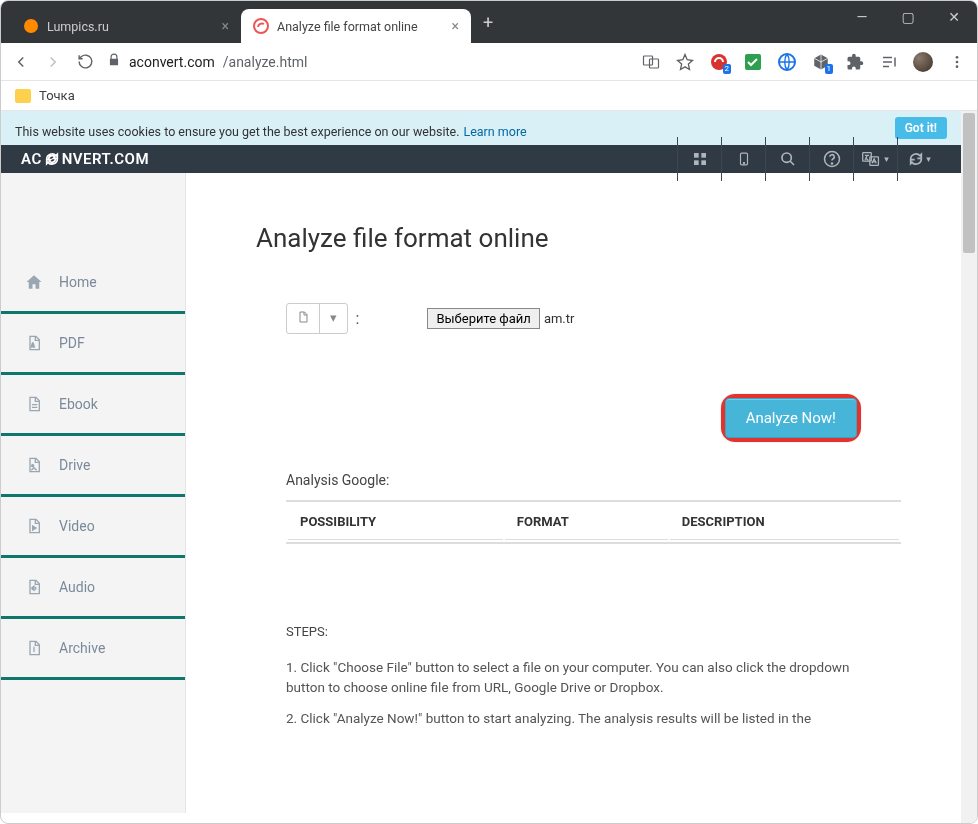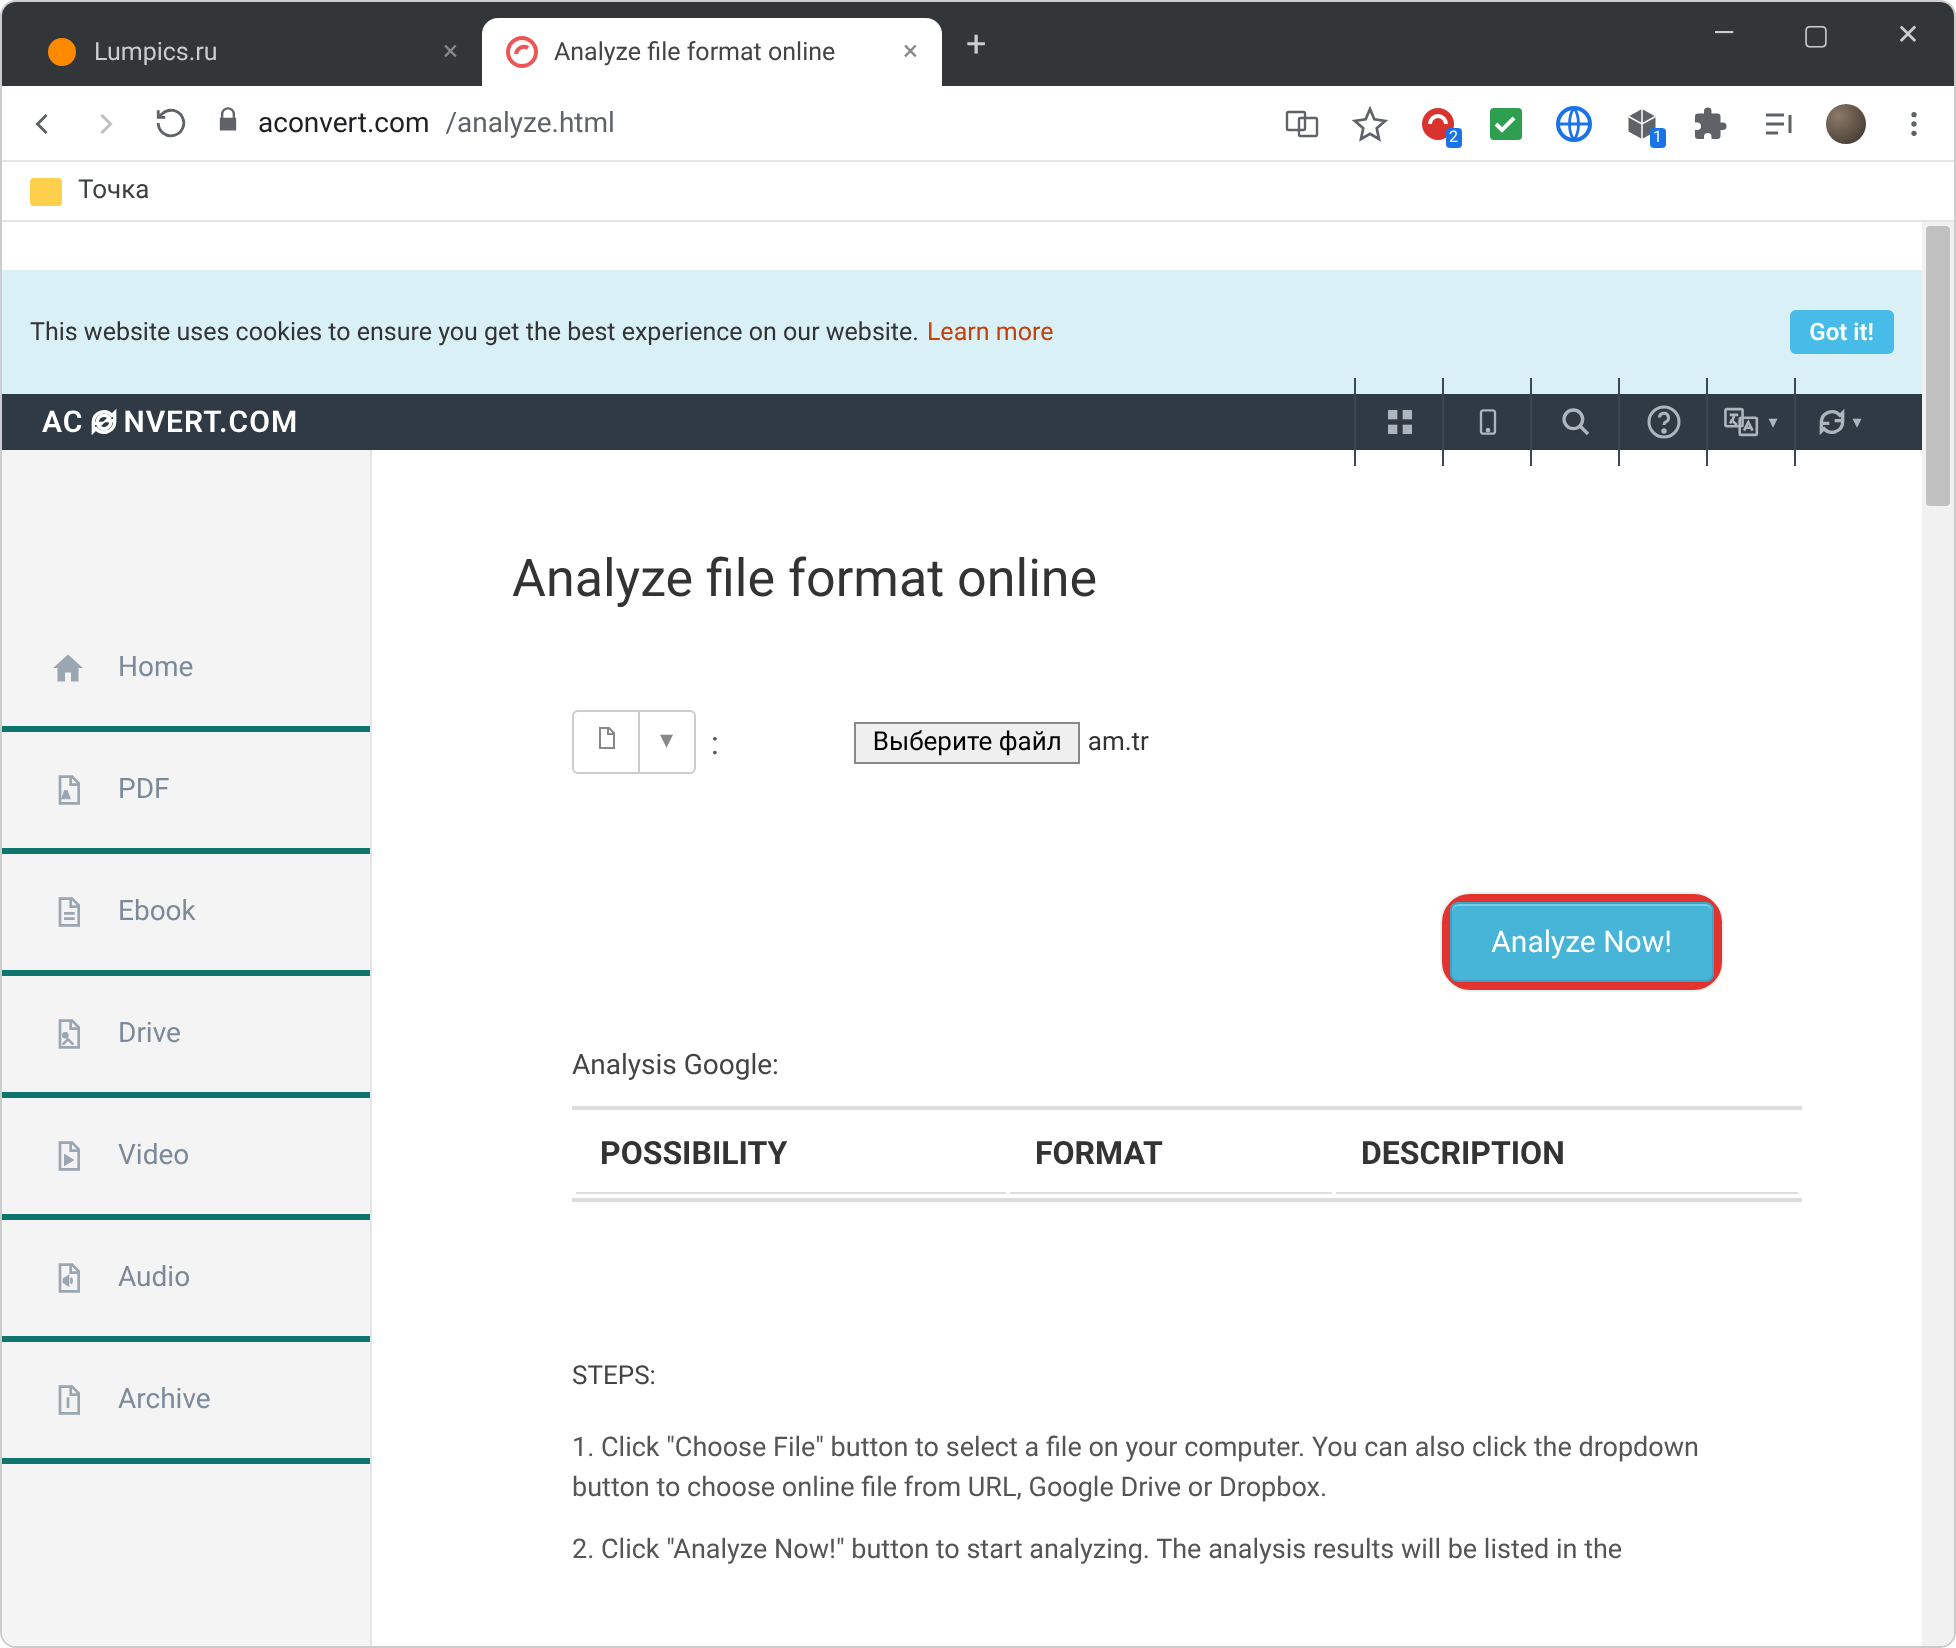--- a/index.html
+++ b/index.html
@@ -29,22 +29,22 @@
 .bookbar { height: 30px; background: #fff; display: flex; align-items: center; padding: 0 14px; gap: 8px; border-bottom: 1px solid #e5e5e5; font-size: 13px; color: #3c4043; }
 .bookmark-folder { width: 16px; height: 14px; background: #ffd04c; border-radius: 2px; }
 
 
 .viewport { height: calc(824px - 42px - 38px - 30px); display: flex; }
 .page { flex: 1; overflow: hidden; }
 .vscroll { width: 16px; background: #f1f1f1; position: relative; }
 .vscroll .thumb { position: absolute; left: 2px; right: 2px; top: 2px; height: 140px; background: #c1c1c1; border-radius: 2px; }
 
 
-.cookie { background: #d9f0f7; padding: 20px 14px; display: flex; align-items: center; font-size: 12.5px; color: #333; margin-top: 24px; }
-.cookie a { color: #c2410c; text-decoration: none; margin-left: 4px; }
+.cookie { background: #d9f0f7; padding: 6px 14px; display: flex; align-items: flex-end; font-size: 12.5px; color: #333; }
+.cookie a { color: #0369a1; text-decoration: none; margin-left: 4px; }
 .cookie .gotit { margin-left: auto; background: #47bce8; color: #fff; border: none; padding: 4px 10px; font-size: 12px; font-weight: 600; border-radius: 3px; cursor: pointer; }
 
 
 .darkhead { background: #2f3a44; height: 28px; display: flex; align-items: center; padding: 0 20px; }
 .logo { color: #fff; font-weight: 600; font-size: 15px; letter-spacing: 0.5px; display: flex; align-items: center; gap: 2px; }
 .logo .spin { display: inline-block; width: 16px; height: 16px; }
 .head-icons { margin-left: auto; display: flex; }
 .head-icons .hbtn { width: 44px; height: 44px; display: flex; align-items: center; justify-content: center; color: #aeb6bd; border-left: 1px solid #3c4750; cursor: pointer; }
 
 
@@ -64,21 +64,21 @@
 .native-file { display: flex; align-items: center; margin-left: 60px; }
 .native-file .choose { border: 1px solid #888; background: #efefef; padding: 2px 8px; font-size: 13px; cursor: pointer; }
 .native-file .fname { font-size: 13px; color: #333; margin-left: 4px; }
 
 .analyze-wrap { display: flex; justify-content: flex-end; margin: 60px 40px 30px 0; }
 .highlight-box { border: 4px solid #e2332f; border-radius: 14px; box-shadow: 0 0 0 1px rgba(0,0,0,0.05); }
 .analyze-btn { background: #46b5d8; color: #fff; border: 1px solid #3aa3c6; padding: 10px 20px; font-size: 15px; border-radius: 4px; cursor: pointer; box-shadow: inset 0 1px 0 rgba(255,255,255,0.3); }
 
 .results-label { font-size: 14px; color: #444; margin: 20px 0 12px 30px; }
 .results-table { width: calc(100% - 30px); margin-left: 30px; border-top: 2px solid #ddd; border-bottom: 2px solid #ddd; }
-.results-table th { text-align: left; font-size: 16px; font-weight: 700; color: #333; padding: 10px 12px; border-bottom: 1px solid #ddd; }
+.results-table th { text-align: left; font-size: 13px; font-weight: 700; color: #333; padding: 10px 12px; border-bottom: 1px solid #ddd; }
 
 .steps-label { font-size: 13px; color: #444; margin: 80px 0 18px 30px; }
 .steps p { font-size: 13.5px; color: #555; margin: 0 30px 10px 30px; line-height: 1.5; }
 
 .avatar-img { width: 20px; height: 20px; border-radius: 50%; background: radial-gradient(circle at 30% 30%, #8a7a6a, #3a3028); }
 </style>
 </head>
 <body>
 
 <div class="titlebar">

